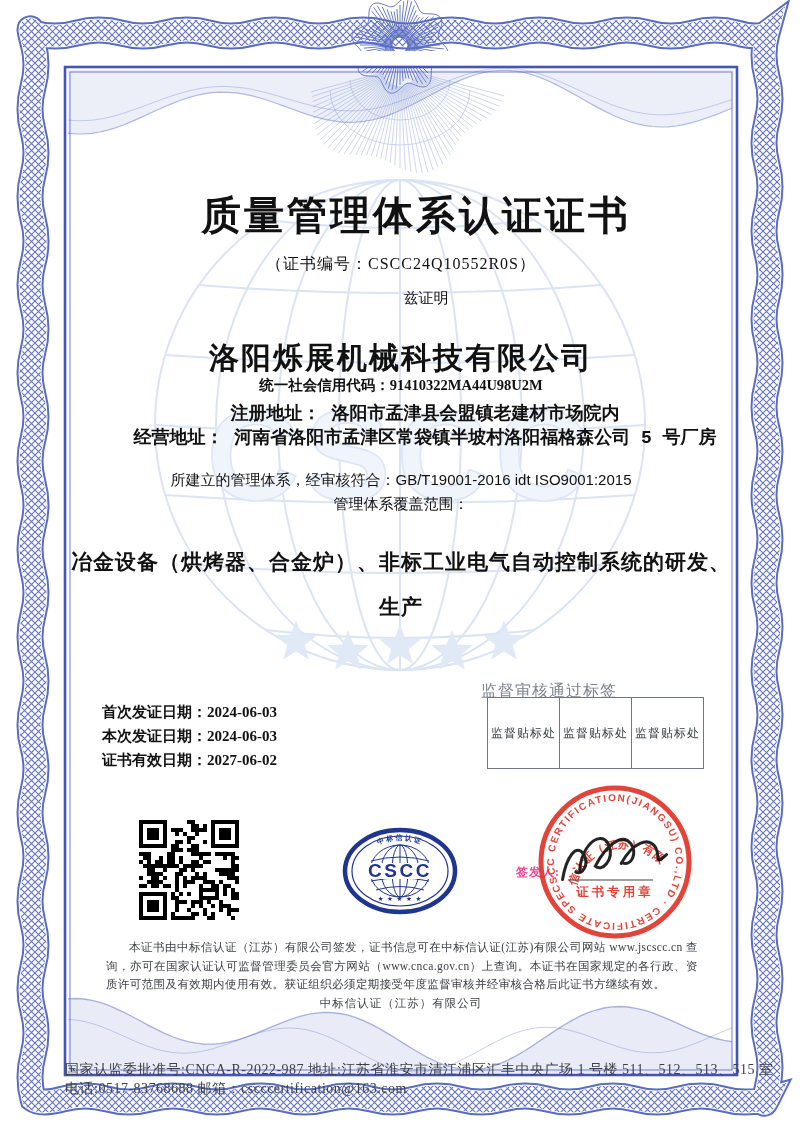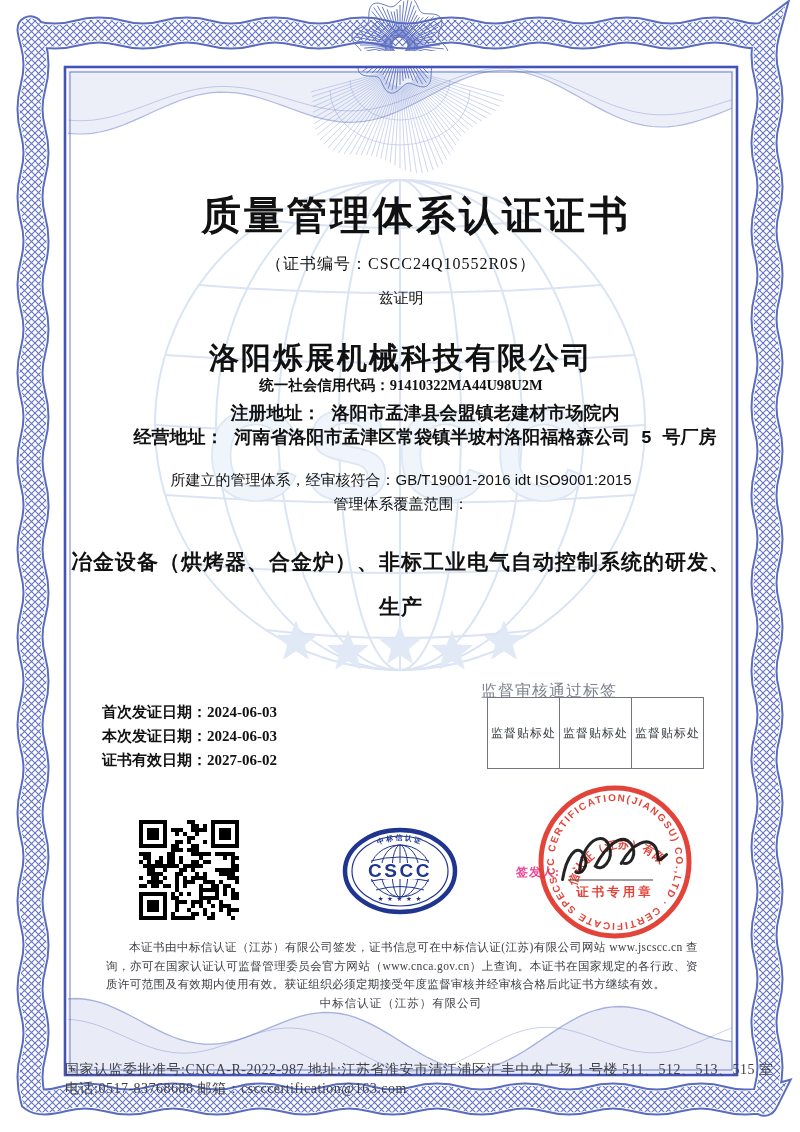--- a/index.html
+++ b/index.html
@@ -212,21 +212,21 @@
         <path d="M68,1073 L68,998.9 L76,998.5 L84,999.0 L92,1000.3 L100,1002.4 L108,1005.2 L116,1008.6 L124,1012.4 L132,1016.5 L140,1020.8 L148,1025.1 L156,1029.2 L164,1033.1 L172,1036.5 L180,1039.4 L188,1041.7 L196,1043.2 L204,1044.1 L212,1044.2 L220,1043.6 L228,1042.2 L236,1040.3 L244,1037.8 L252,1034.9 L260,1031.7 L268,1028.4 L276,1025.1 L284,1021.9 L292,1018.9 L300,1016.4 L308,1014.4 L316,1013.1 L324,1012.4 L332,1012.6 L340,1013.5 L348,1015.2 L356,1017.7 L364,1020.8 L372,1024.6 L380,1028.9 L388,1033.6 L396,1038.5 L404,1043.6 L412,1048.5 L420,1053.3 L428,1057.7 L436,1061.5 L444,1064.8 L452,1067.2 L460,1068.9 L468,1069.7 L476,1069.5 L484,1068.4 L492,1066.5 L500,1063.7 L508,1060.1 L516,1055.9 L524,1051.2 L532,1046.1 L540,1040.8 L548,1035.4 L556,1030.1 L564,1025.0 L572,1020.4 L580,1016.2 L588,1012.7 L596,1010.0 L604,1008.0 L612,1006.8 L620,1006.5 L628,1007.0 L636,1008.3 L644,1010.2 L652,1012.7 L660,1015.8 L668,1019.1 L676,1022.7 L684,1026.3 L692,1029.8 L700,1033.1 L708,1036.1 L716,1038.5 L724,1040.4 L732,1041.6 L734,1073 Z" fill="rgba(99,123,196,.14)"></path>
         <path d="M68,998.9 L76,998.5 L84,999.0 L92,1000.3 L100,1002.4 L108,1005.2 L116,1008.6 L124,1012.4 L132,1016.5 L140,1020.8 L148,1025.1 L156,1029.2 L164,1033.1 L172,1036.5 L180,1039.4 L188,1041.7 L196,1043.2 L204,1044.1 L212,1044.2 L220,1043.6 L228,1042.2 L236,1040.3 L244,1037.8 L252,1034.9 L260,1031.7 L268,1028.4 L276,1025.1 L284,1021.9 L292,1018.9 L300,1016.4 L308,1014.4 L316,1013.1 L324,1012.4 L332,1012.6 L340,1013.5 L348,1015.2 L356,1017.7 L364,1020.8 L372,1024.6 L380,1028.9 L388,1033.6 L396,1038.5 L404,1043.6 L412,1048.5 L420,1053.3 L428,1057.7 L436,1061.5 L444,1064.8 L452,1067.2 L460,1068.9 L468,1069.7 L476,1069.5 L484,1068.4 L492,1066.5 L500,1063.7 L508,1060.1 L516,1055.9 L524,1051.2 L532,1046.1 L540,1040.8 L548,1035.4 L556,1030.1 L564,1025.0 L572,1020.4 L580,1016.2 L588,1012.7 L596,1010.0 L604,1008.0 L612,1006.8 L620,1006.5 L628,1007.0 L636,1008.3 L644,1010.2 L652,1012.7 L660,1015.8 L668,1019.1 L676,1022.7 L684,1026.3 L692,1029.8 L700,1033.1 L708,1036.1 L716,1038.5 L724,1040.4 L732,1041.6" fill="none" stroke="rgba(90,108,192,.5)" stroke-width="1.3"></path>
         <path d="M68,1019.4 L76,1020.0 L84,1021.4 L92,1023.5 L100,1026.1 L108,1029.3 L116,1032.7 L124,1036.3 L132,1039.9 L140,1043.3 L148,1046.4 L156,1049.0 L164,1051.0 L172,1052.4 L180,1053.1 L188,1053.1 L196,1052.3 L204,1050.9 L212,1049.0 L220,1046.5 L228,1043.8 L236,1040.9 L244,1037.9 L252,1035.1 L260,1032.6 L268,1030.5 L276,1029.0 L284,1028.1 L292,1028.0 L300,1028.7 L308,1030.1 L316,1032.2 L324,1035.1 L332,1038.5 L340,1042.3 L348,1046.5 L356,1050.8 L364,1055.2 L372,1059.3 L380,1063.0 L388,1066.3 L396,1068.9 L404,1070.7 L412,1071.8 L420,1072.0 L428,1071.2 L436,1069.7 L444,1067.3 L452,1064.3 L460,1060.7 L468,1056.7 L476,1052.4 L484,1048.0 L492,1043.7 L500,1039.6 L508,1035.9 L516,1032.8 L524,1030.3 L532,1028.5 L540,1027.5 L548,1027.3 L556,1027.8 L564,1029.0 L572,1030.9 L580,1033.2 L588,1035.9 L596,1038.9 L604,1041.9 L612,1044.7 L620,1047.4 L628,1049.6 L636,1051.3 L644,1052.4 L652,1052.8 L660,1052.5 L668,1051.5 L676,1049.9 L684,1047.6 L692,1044.7 L700,1041.5 L708,1038.1 L716,1034.5 L724,1031.1 L732,1027.8" fill="none" stroke="rgba(90,108,192,.32)" stroke-width="1"></path>
       </g>
   </svg>
 
   <div class="abs ctr title" style="top:188px;padding-left:15px;">质量管理体系认证证书</div>
 
   <div class="abs ctr certno" style="top:254px;">（证书编号：CSCC24Q10552R0S）</div>
 
-  <div class="abs ctr attest" style="top:289px;">兹证明</div>
+  <div class="abs ctr attest" style="top:289px;padding-left:25px;">兹证明</div>
 
   <div class="abs ctr company" style="top:330px;margin-top:8px;">洛阳烁展机械科技有限公司</div>
 
   <div class="abs ctr code" style="top:376px;">统一社会信用代码：91410322MA44U98U2M</div>
 
   <div class="abs ctr addr" style="top:401px;">注册地址：  洛阳市孟津县会盟镇老建材市场院内</div>
 
   <div class="abs ctr addr" style="top:425px;">经营地址：  河南省洛阳市孟津区常袋镇半坡村洛阳福格森公司 5 号厂房</div>
 
   <div class="abs ctr std" style="top:471px;">所建立的管理体系，经审核符合：GB/T19001-2016 idt ISO9001:2015</div>

